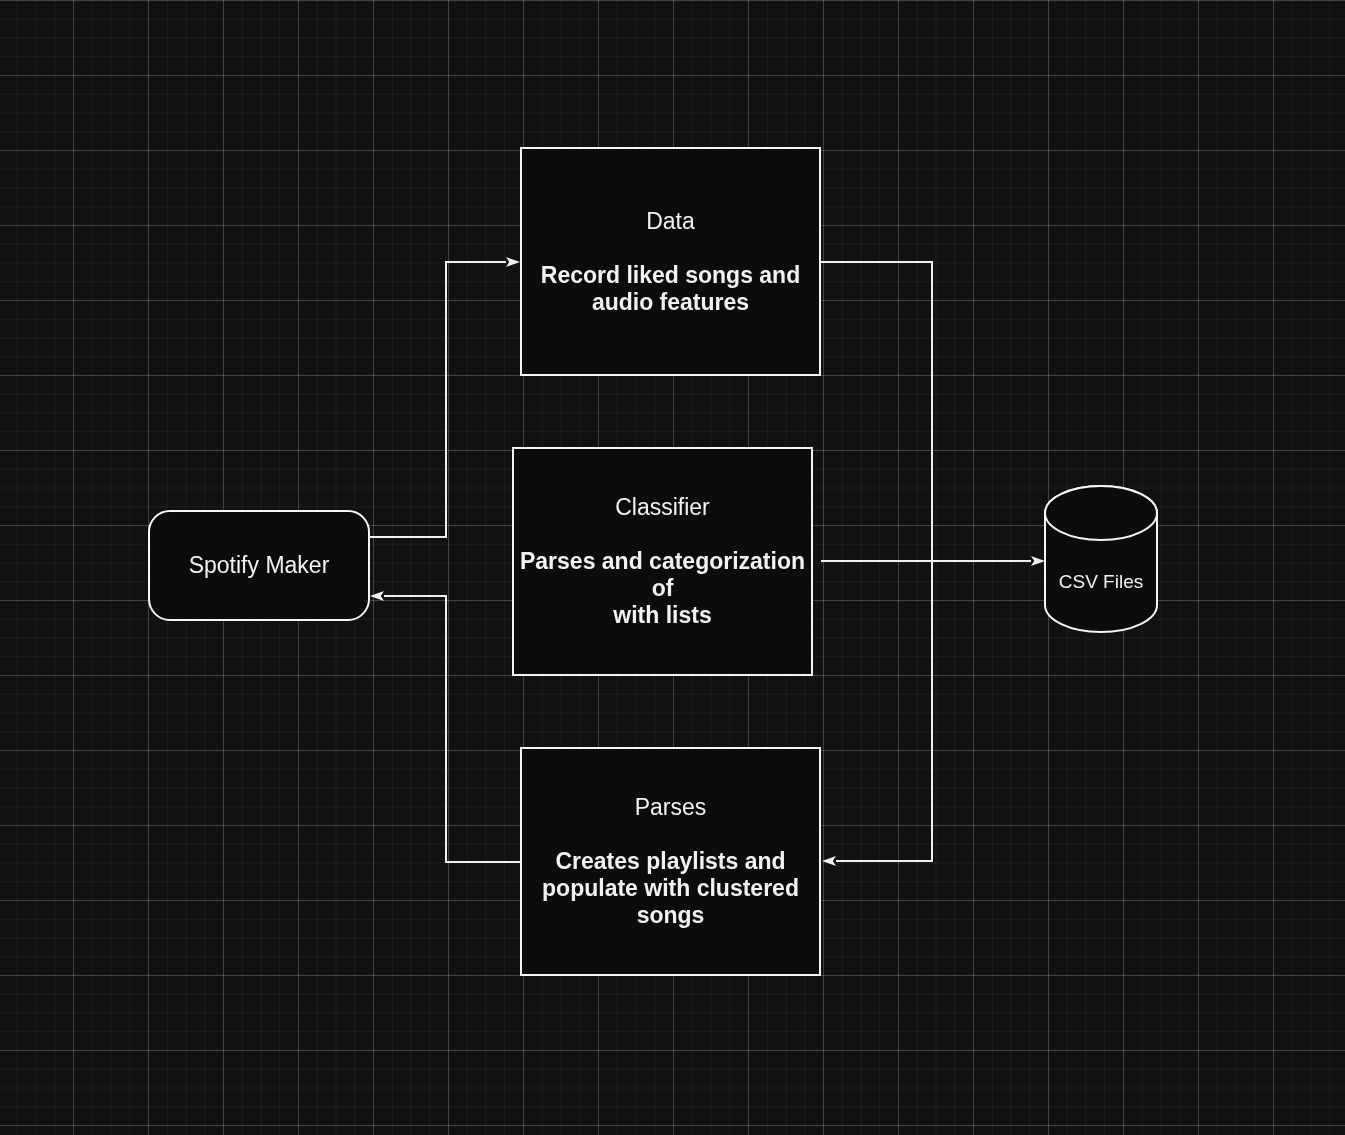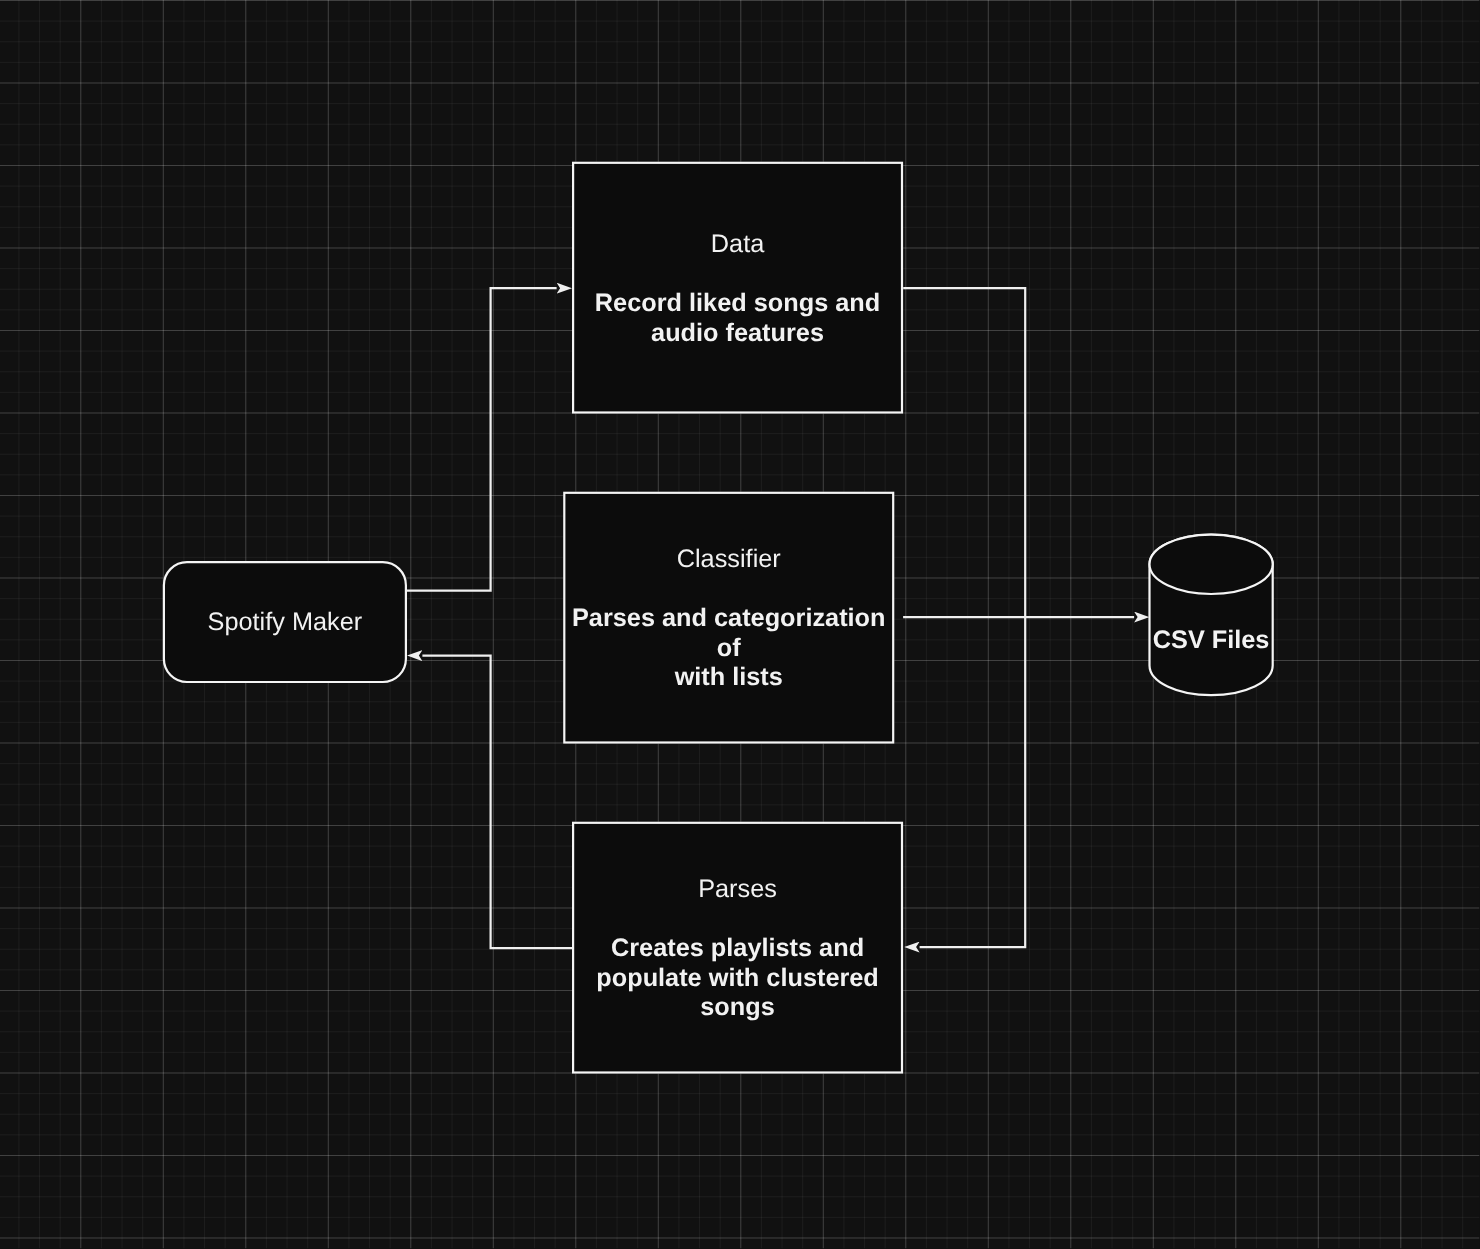--- a/index.html
+++ b/index.html
@@ -45,24 +45,23 @@
     margin-top: 27px;
     white-space: pre-line;
     font-weight: bold;
   }
   .node.rounded {
     border-radius: 22px;
   }
   .cyl-label {
     position: absolute;
     color: #f2f2f2;
-    font-size: 23px;
+    font-size: 19px;
     line-height: 27px;
     text-align: center;
-    font-weight: bold;
   }
   #node-data       { left: 520px; top: 147px; width: 301px; height: 229px; }
   #node-classifier { left: 512px; top: 447px; width: 301px; height: 229px; }
   #node-maker      { left: 520px; top: 747px; width: 301px; height: 229px; }
   #node-spotify    { left: 148px; top: 510px; width: 222px; height: 111px; }
   #label-csv       { left: 1045px; top: 568px; width: 112px; height: 27px; }
 </style>
 </head>
 <body>
 

